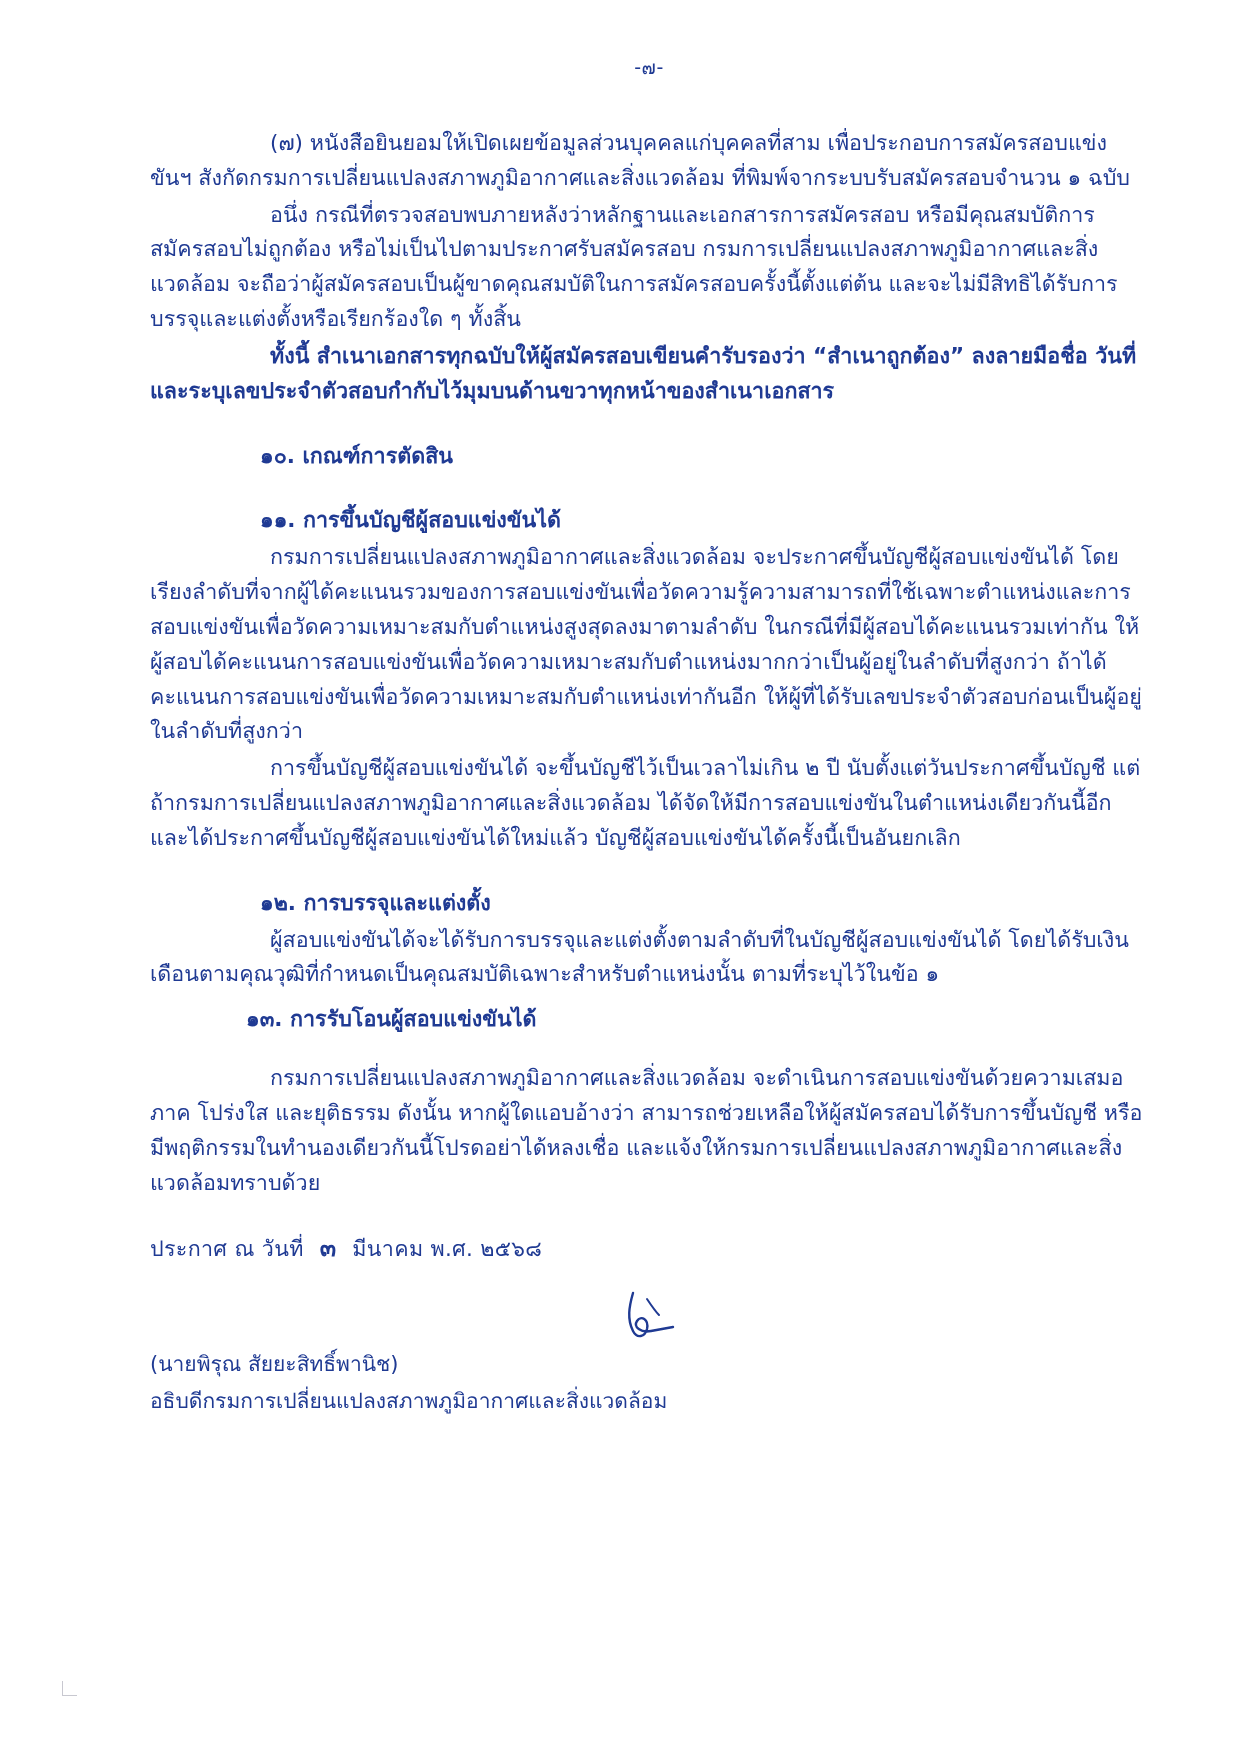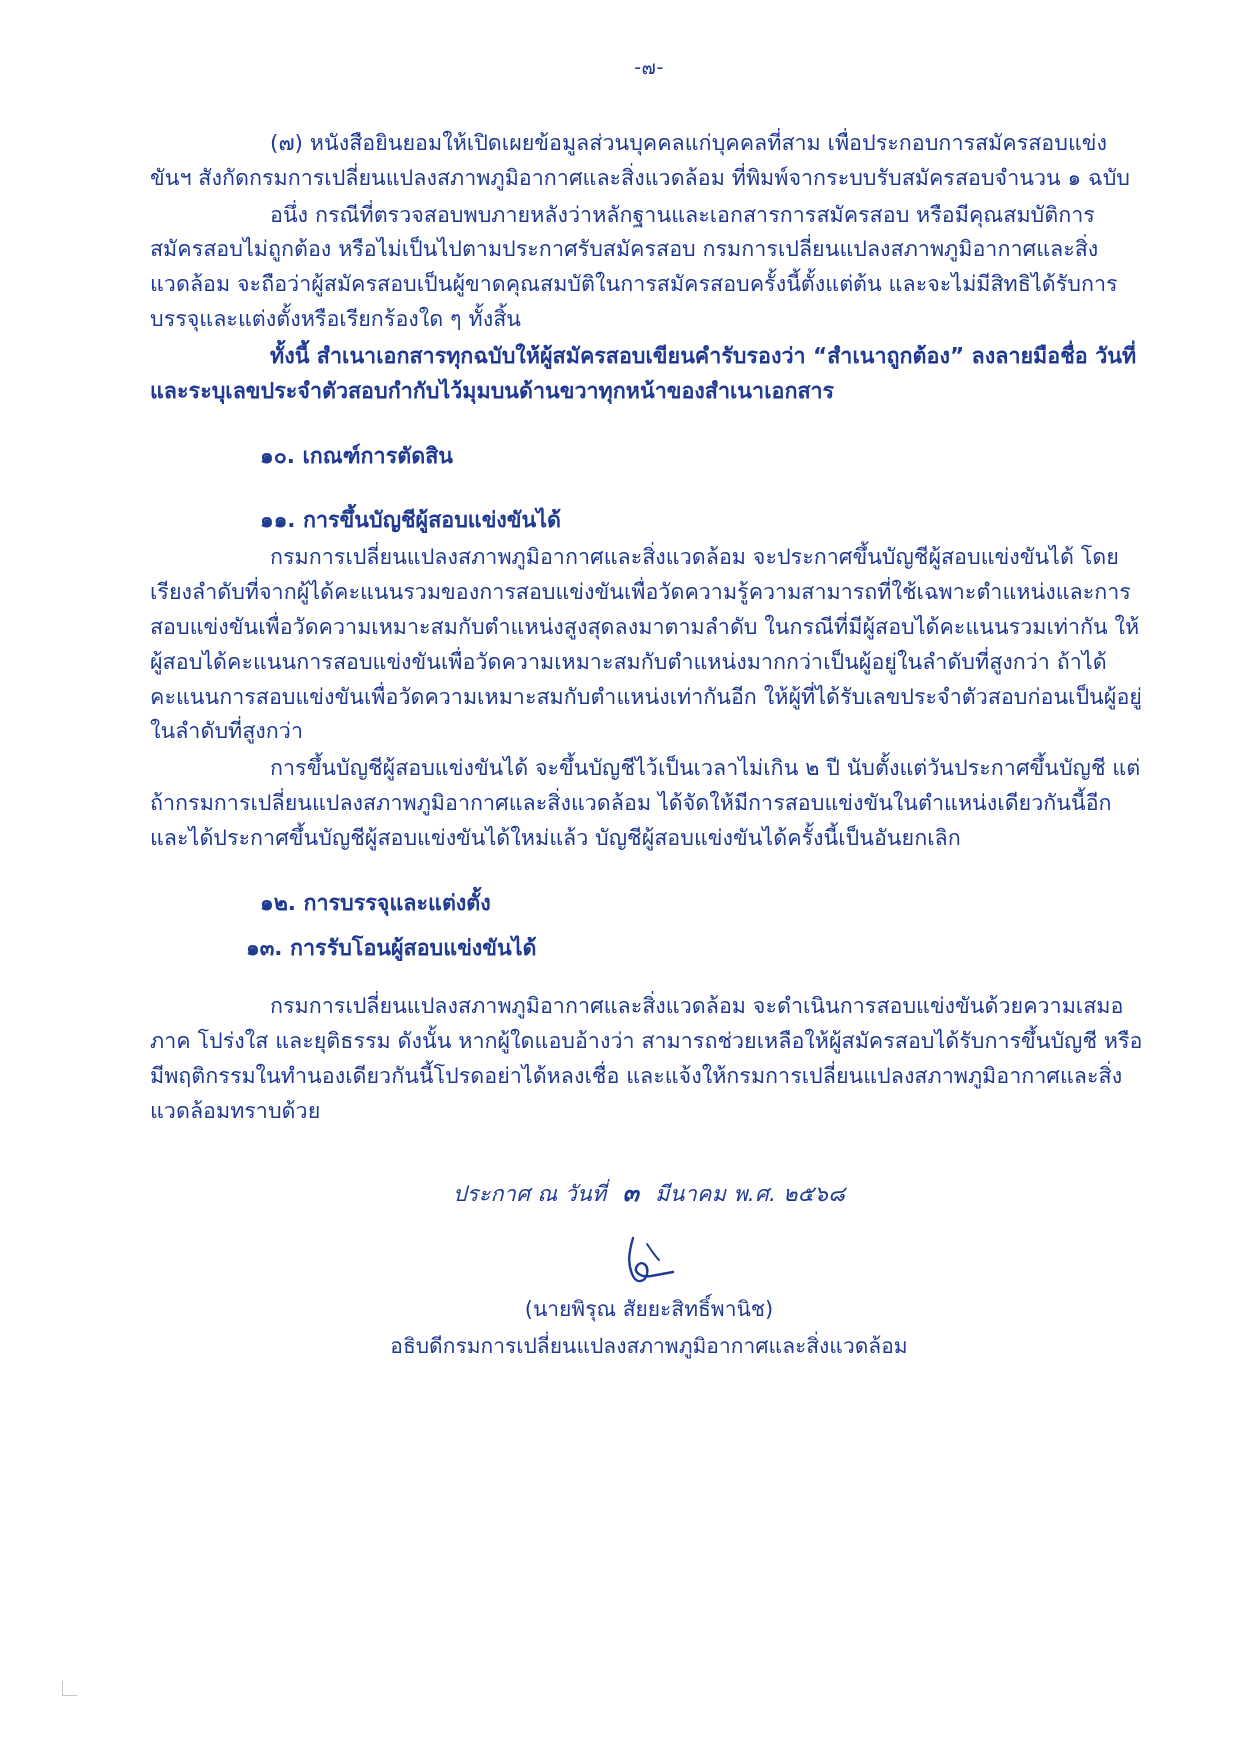--- a/index.html
+++ b/index.html
@@ -59,35 +59,33 @@
     margin-top: 10px;
     margin-bottom: 10px;
   }
   .para-block {
     margin-bottom: 2px;
   }
   .gap {
     height: 14px;
   }
   .announce-line {
-    margin-top: 44px;
-    text-align: center;
+    margin-top: 28px;
+    text-align: left;
     font-size: 21.5px;
     color: #1f3a93;
     letter-spacing: 0.3px;
-    font-style: italic;
   }
   .announce-line .daynum {
     font-weight: bold;
     font-size: 24px;
     padding: 0 16px;
   }
   .signature-area {
     margin-top: 22px;
-    text-align: center;
     position: relative;
     height: 150px;
   }
   .sig-mark {
     position: relative;
     height: 56px;
   }
   .sig-mark svg {
     display: block;
     margin: 0 auto;
@@ -133,20 +131,21 @@
 
     <div class="gap"></div>
 
     <p class="heading">๑๑. การขึ้นบัญชีผู้สอบแข่งขันได้</p>
     <p class="indent-first-big para-block">กรมการเปลี่ยนแปลงสภาพภูมิอากาศและสิ่งแวดล้อม จะประกาศขึ้นบัญชีผู้สอบแข่งขันได้ โดยเรียงลำดับที่จากผู้ได้คะแนนรวมของการสอบแข่งขันเพื่อวัดความรู้ความสามารถที่ใช้เฉพาะตำแหน่งและการสอบแข่งขันเพื่อวัดความเหมาะสมกับตำแหน่งสูงสุดลงมาตามลำดับ ในกรณีที่มีผู้สอบได้คะแนนรวมเท่ากัน ให้ผู้สอบได้คะแนนการสอบแข่งขันเพื่อวัดความเหมาะสมกับตำแหน่งมากกว่าเป็นผู้อยู่ในลำดับที่สูงกว่า ถ้าได้คะแนนการสอบแข่งขันเพื่อวัดความเหมาะสมกับตำแหน่งเท่ากันอีก ให้ผู้ที่ได้รับเลขประจำตัวสอบก่อนเป็นผู้อยู่ในลำดับที่สูงกว่า</p>
     <p class="indent-first-big para-block">การขึ้นบัญชีผู้สอบแข่งขันได้ จะขึ้นบัญชีไว้เป็นเวลาไม่เกิน ๒ ปี นับตั้งแต่วันประกาศขึ้นบัญชี แต่ถ้ากรมการเปลี่ยนแปลงสภาพภูมิอากาศและสิ่งแวดล้อม ได้จัดให้มีการสอบแข่งขันในตำแหน่งเดียวกันนี้อีก และได้ประกาศขึ้นบัญชีผู้สอบแข่งขันได้ใหม่แล้ว  บัญชีผู้สอบแข่งขันได้ครั้งนี้เป็นอันยกเลิก</p>
 
     <div class="gap"></div>
 
     <p class="heading">๑๒. การบรรจุและแต่งตั้ง</p>
+    <p class="indent-first-big para-block">ผู้สอบแข่งขันได้จะได้รับการบรรจุและแต่งตั้งตามลำดับที่ในบัญชีผู้สอบแข่งขันได้ โดยได้รับเงินเดือนตามคุณวุฒิที่กำหนดเป็นคุณสมบัติเฉพาะสำหรับตำแหน่งนั้น ตามที่ระบุไว้ในข้อ ๑</p>
 
     <p class="heading-13">๑๓. การรับโอนผู้สอบแข่งขันได้</p>
 
     <div class="gap"></div>
 
     <p class="indent-first-big para-block">กรมการเปลี่ยนแปลงสภาพภูมิอากาศและสิ่งแวดล้อม จะดำเนินการสอบแข่งขันด้วยความเสมอภาค โปร่งใส และยุติธรรม ดังนั้น หากผู้ใดแอบอ้างว่า สามารถช่วยเหลือให้ผู้สมัครสอบได้รับการขึ้นบัญชี หรือมีพฤติกรรมในทำนองเดียวกันนี้โปรดอย่าได้หลงเชื่อ และแจ้งให้กรมการเปลี่ยนแปลงสภาพภูมิอากาศและสิ่งแวดล้อมทราบด้วย</p>
 
   </div>
 
   <div class="announce-line">

